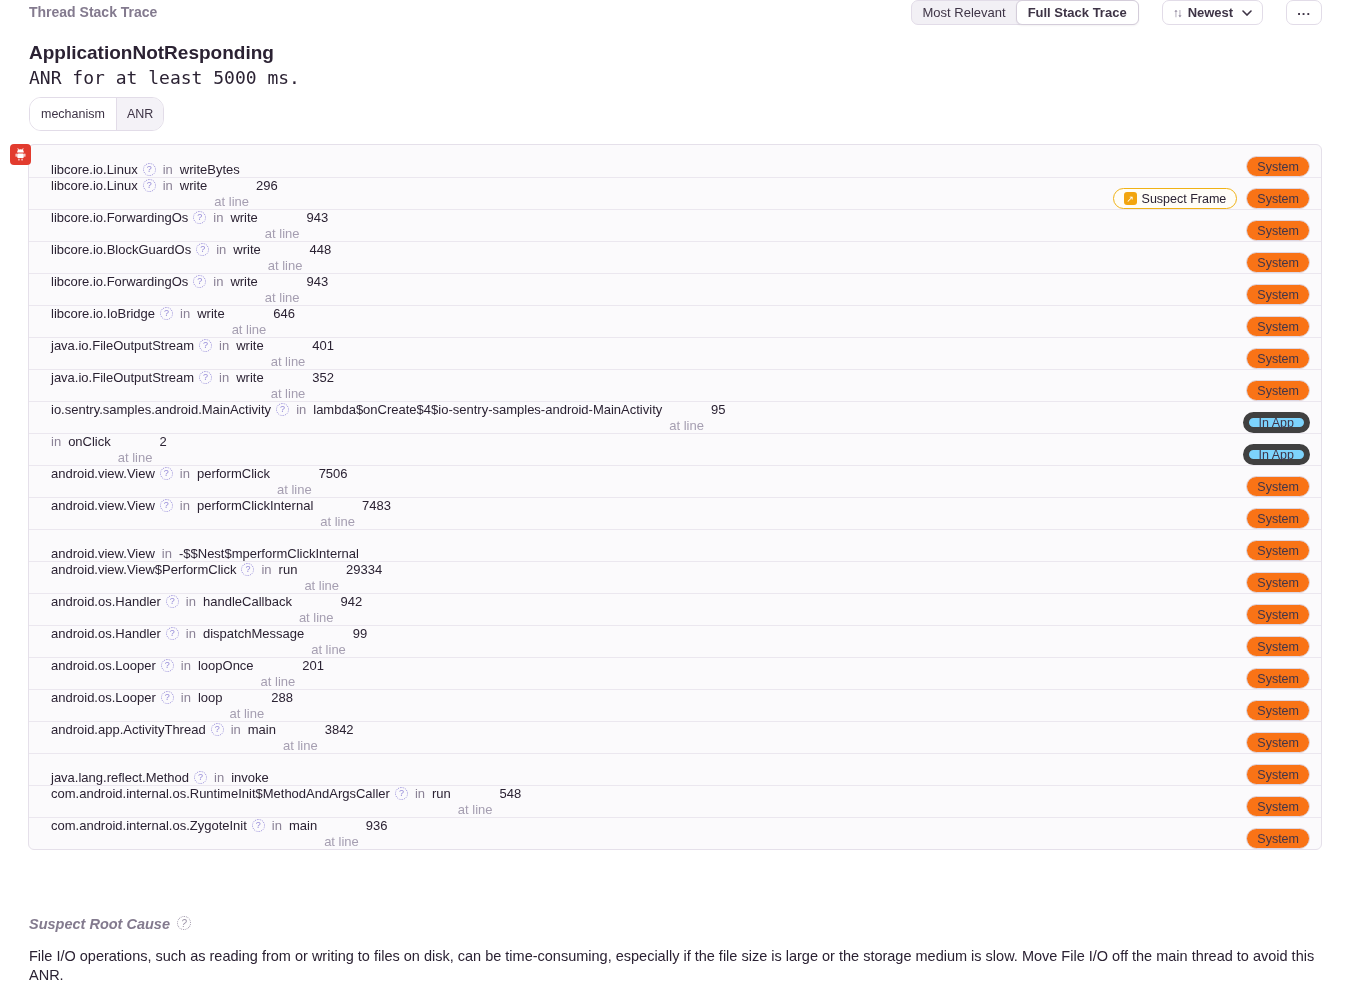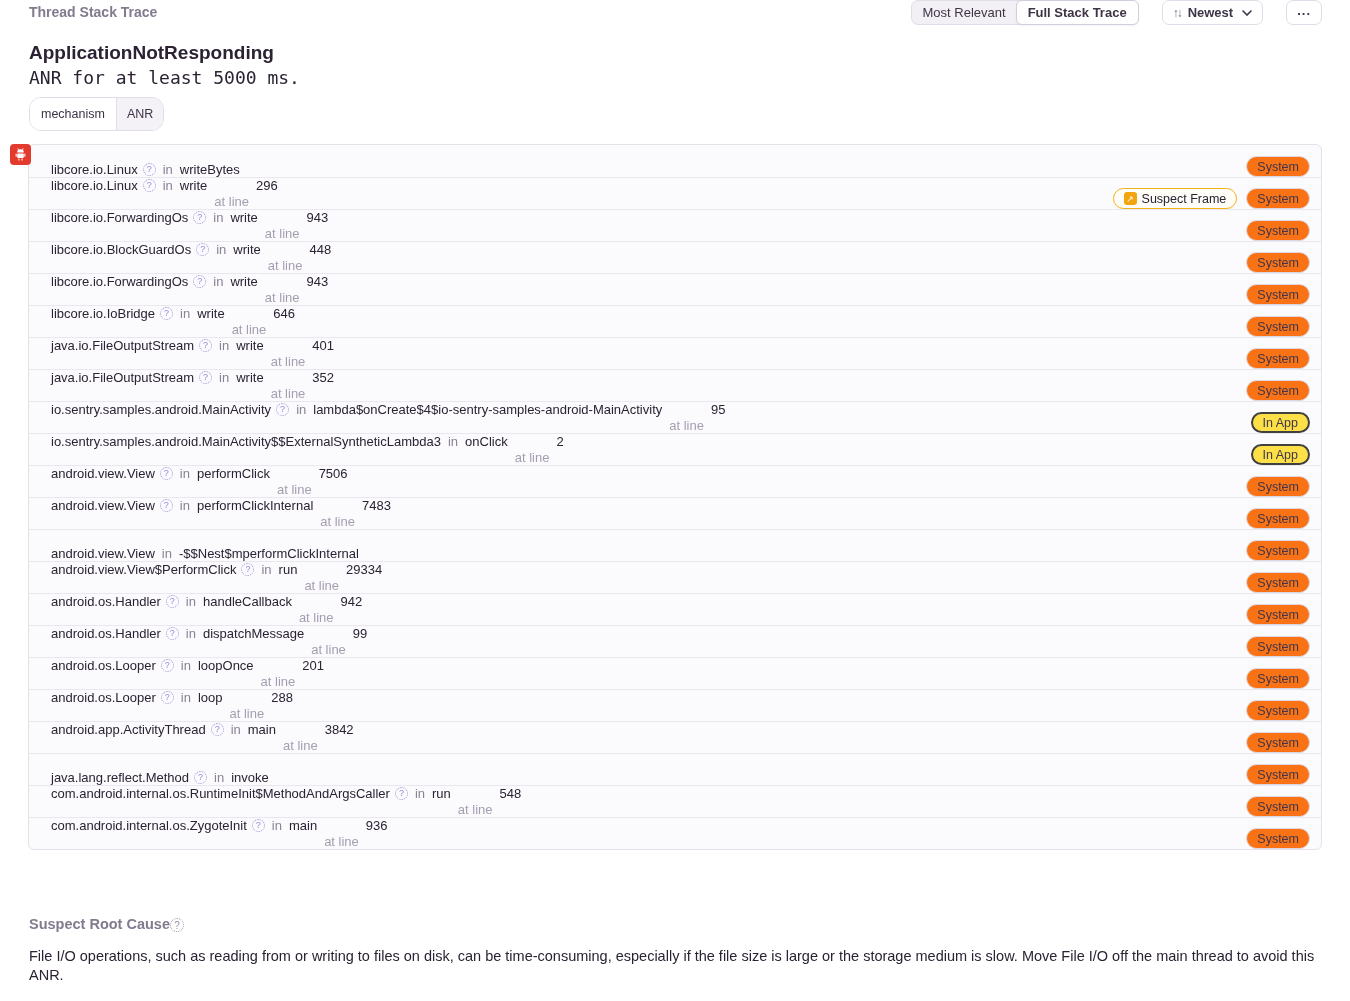--- a/index.html
+++ b/index.html
@@ -80,32 +80,32 @@
     border: 1px dotted #948ad8; border-radius: 50%;
     color: #948ad8; font-size: 9px; line-height: 1;
     align-items: center; justify-content: center; cursor: pointer; flex: none;
   }
   .row-badges { display: flex; gap: 9px; align-items: center; margin-left: auto; }
   .badge {
     height: 21px; display: inline-flex; align-items: center; gap: 5px;
     padding: 0 10px; border-radius: 11px; font-size: 12.5px; white-space: nowrap;
   }
   .badge-system  { border: 1px solid #ded8e4; background: #f97316; color: #40364a; }
-  .badge-inapp   { border: 2px solid #404040; background: #fde047; color: #40364a; }
+  .badge-inapp   { border: 6px solid #404040; background: #7dd3fc; color: #40364a; }
   .badge-suspect { border: 1px solid #f0b216; background: #fffdf7; color: #2b2233; cursor: pointer; }
   .suspect-icon {
     width: 13px; height: 13px; background: #f2a50f; border-radius: 3px;
     color: #fff; font-size: 9px; display: flex; align-items: center; justify-content: center;
   }
 
   
   .root-title {
     position: absolute; top: 916px; left: 29px;
     font-size: 14.5px; font-weight: bold; color: #837a8e;
-    display: flex; align-items: flex-end; 
+    display: flex; align-items: flex-start; gap: 7px; font-style: italic;
   }
   .root-help {
     display: inline-flex; width: 14px; height: 14px;
     border: 1px dotted #9b93a6; border-radius: 50%;
     color: #9b93a6; font-size: 10px; font-weight: normal;
     align-items: center; justify-content: center; cursor: pointer;
   }
   .root-body {
     position: absolute; top: 947px; left: 29px; width: 1288px;
     font-size: 14.5px; line-height: 19px; color: #2b2233;
@@ -280,21 +280,20 @@
       <span class="kw-atline">at line</span>
       <span class="lineno">95</span>
     </div>
     <div class="row-badges">
 
       <span class="badge badge-inapp">In App</span>
     </div>
   </div>
     <div class="frame-row">
     <div class="frame-text">
-      <span class="module">io.sentry.samples.android.MainActivity$$ExternalSyntheticLambda3</span>
       <span class="kw-in">in</span>
       <span class="fn">onClick</span>
       <span class="kw-atline">at line</span>
       <span class="lineno">2</span>
     </div>
     <div class="row-badges">
 
       <span class="badge badge-inapp">In App</span>
     </div>
   </div>

